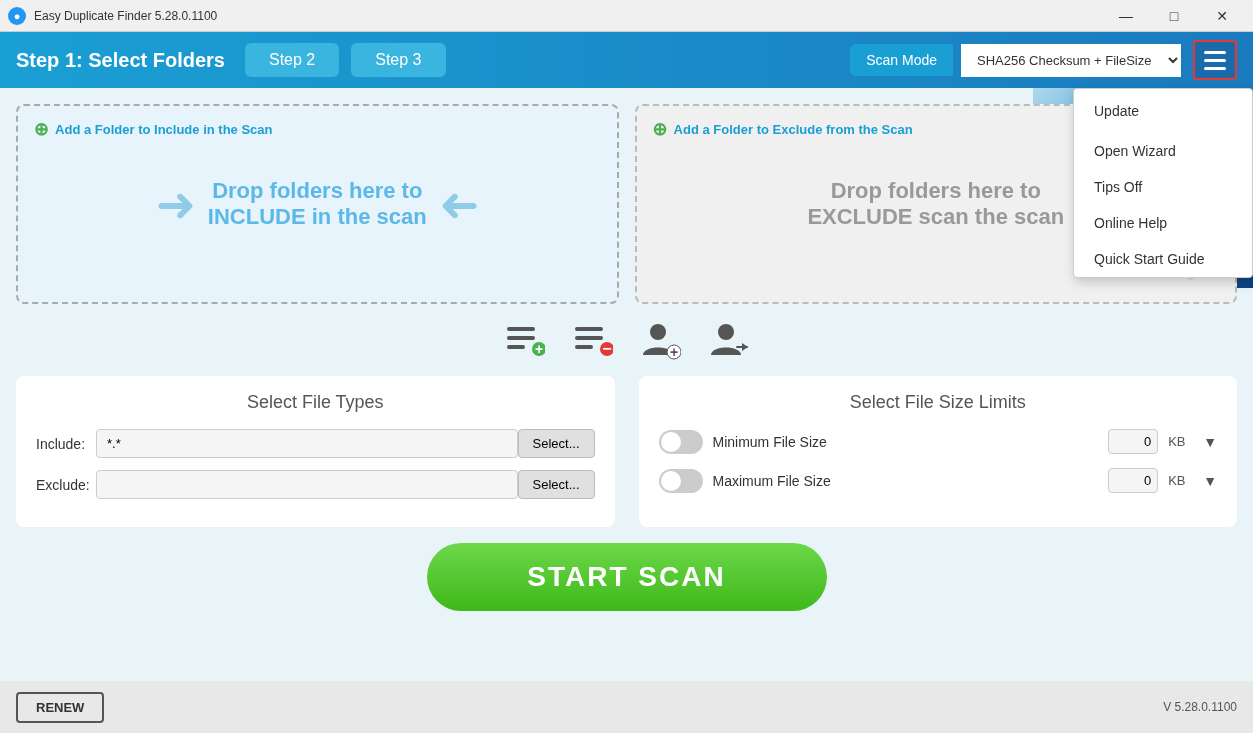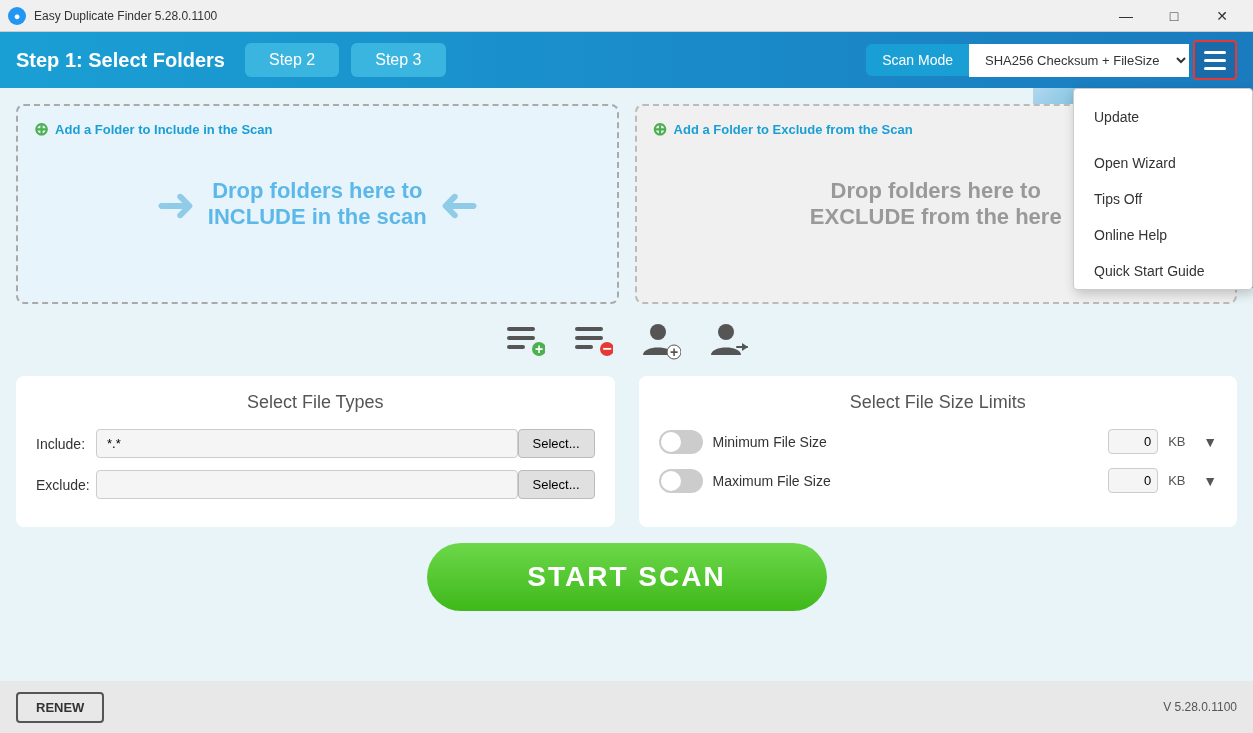--- a/index.html
+++ b/index.html
@@ -76,21 +76,21 @@
       padding: 8px 24px;
       font-size: 16px;
       cursor: pointer;
       font-weight: 500;
     }
 
     .scan-mode-group {
       margin-left: auto;
       display: flex;
       align-items: center;
-      gap: 0;
+      gap: 8px;
     }
     .scan-mode-label {
       background: #1a9fd4;
       color: white;
       padding: 8px 16px;
       border-radius: 6px 0 0 6px;
       font-size: 14px;
       font-weight: 500;
     }
     .scan-mode-select {
@@ -399,21 +399,21 @@
     </select>
     <div class="menu-btn">
       <span></span>
       <span></span>
       <span></span>
     </div>
   </div>
 </div>
 
 <div class="dropdown-menu" style="position:absolute;top:88px;right:0;z-index:1000;background:white;border:1px solid #ccc;box-shadow:2px 4px 12px rgba(0,0,0,0.2);min-width:180px;">
-  <div class="dropdown-item" style="padding:20px 20px;font-size:14px;color:#333;cursor:pointer;">Update</div>
+  <div class="dropdown-item" style="padding:14px 20px;font-size:14px;color:#333;cursor:pointer;">Update</div>
   <div class="dropdown-item" style="padding:10px 20px;font-size:14px;color:#333;cursor:pointer;">Open Wizard</div>
   <div class="dropdown-item" style="padding:10px 20px;font-size:14px;color:#333;cursor:pointer;">Tips Off</div>
   <div class="dropdown-item" style="padding:10px 20px;font-size:14px;color:#333;cursor:pointer;">Online Help</div>
   <div class="dropdown-item" style="padding:10px 20px;font-size:14px;color:#333;cursor:pointer;">Quick Start Guide</div>
 </div>
 
 <div class="main">
 
   <div style="position:absolute;top:0;right:0;width:220px;height:200px;background:linear-gradient(135deg,#b0d8ee,#4aa8d0,#1a6baa,#0d4080);z-index:0;"></div>
 
@@ -435,21 +435,21 @@
     </div>
 
     <div class="drop-zone" style="background:#f0f0f0;border-color:#bbb;">
       <div class="drop-zone-header">
         <span class="plus-icon" style="color:#4CAF50;">⊕</span>
         <span>Add a Folder to Exclude from the Scan</span>
       </div>
       <div class="drop-zone-arrows">
         <div>
           <div style="font-size:22px;font-weight:bold;color:#999;text-align:center;">Drop folders here to</div>
-          <div style="font-size:22px;font-weight:bold;color:#999;text-align:center;">EXCLUDE from the here</div>
+          <div style="font-size:22px;font-weight:bold;color:#999;text-align:center;">EXCLUDE scan the scan</div>
         </div>
       </div>
 
       <div style="position:absolute;bottom:10px;right:20px;font-size:55px;color:rgba(180,180,180,0.3);">⚙</div>
     </div>
   </div>
 
   <div class="toolbar-row" style="position:relative;z-index:1;">
 
     <button class="toolbar-icon-btn" title="Add to list">

